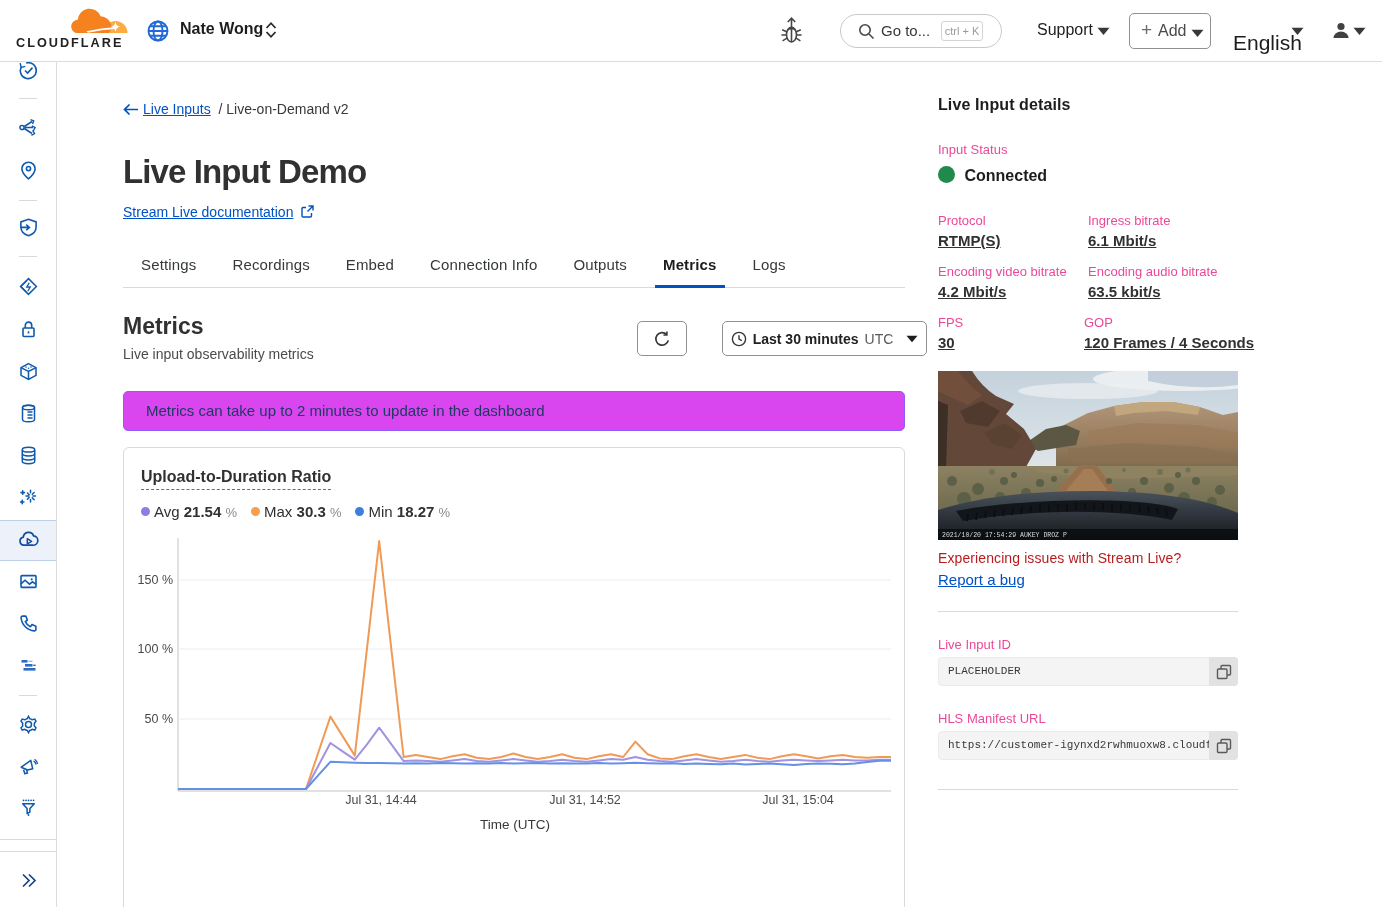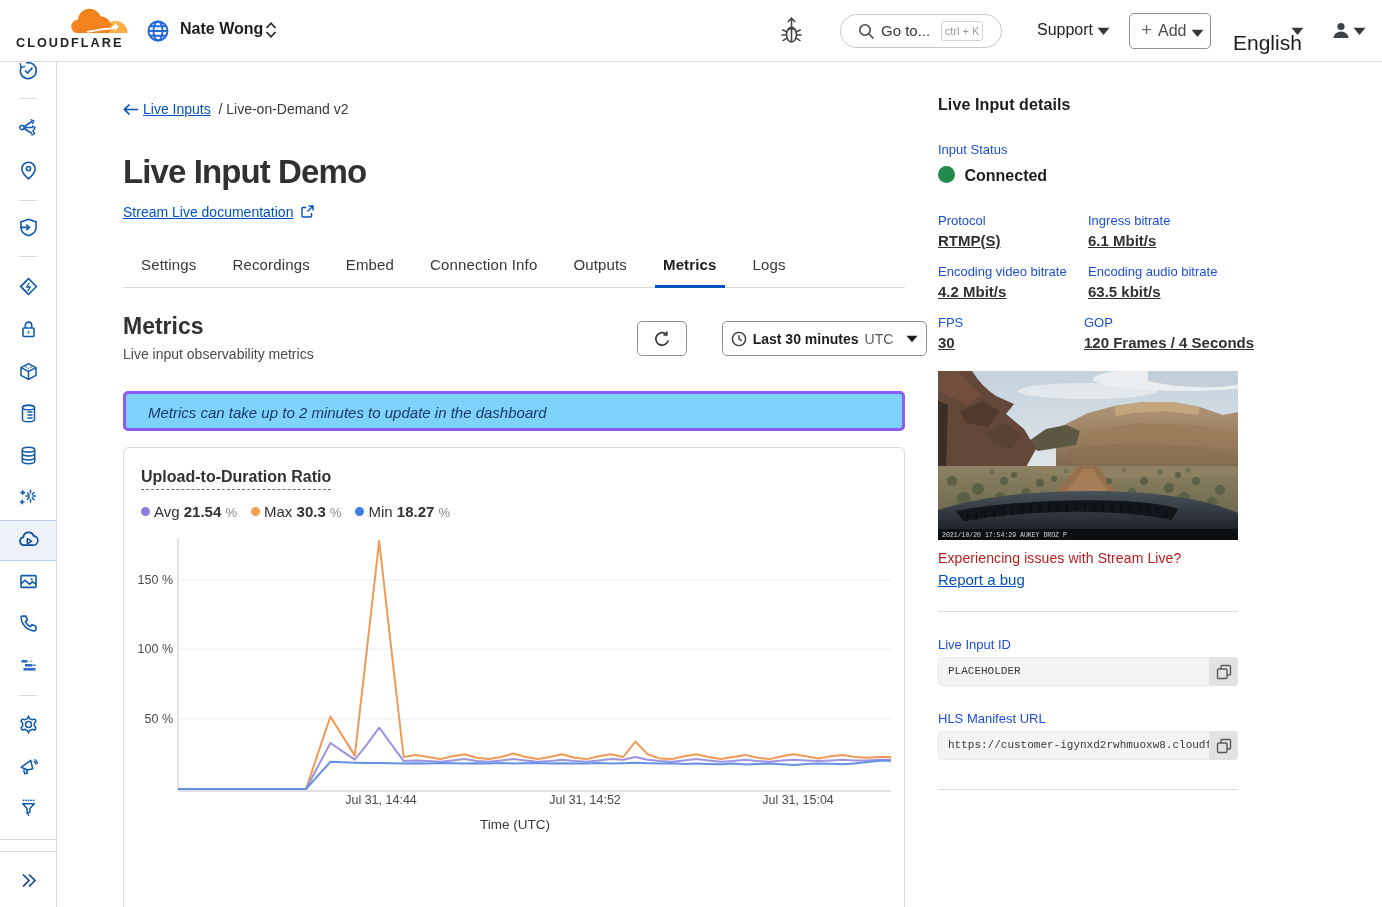--- a/index.html
+++ b/index.html
@@ -33,33 +33,33 @@
 
 .mh2 { position:absolute; top:251px; left:0; font-size:23px; color:#313131; font-weight:bold; }
 .msub { position:absolute; top:284px; left:0; font-size:14px; color:#4a4a4a; }
 .btn { position:absolute; top:259px; height:35px; background:#fff; border:1px solid #919191; border-radius:5px; display:flex; align-items:center; justify-content:center; }
 #btn-refresh { left:514px; width:50px; }
 #btn-range { left:577px; width:205px; font-size:14px; gap:6px;margin-left:22px; }
 #btn-range b { color:#222; }
 #btn-range .utc { color:#595959; }
 
 
-.banner { position:absolute; top:329px; left:0; width:782px; height:40px; background:#7dd3fc; border:3px solid #8b5cf6; border-radius:5px; font-size:15px; color:#1e3a63; line-height:38px; padding-left:22px;font-style:italic; }
+.banner { position:absolute; top:329px; left:0; width:782px; height:40px; background:#d946ef; border:1px solid #8b5cf6; border-radius:5px; font-size:15px; color:#1e3a63; line-height:38px; padding-left:22px; }
 
 
 .card { position:absolute; top:385px; left:0; width:782px; height:494px; border:1px solid #d9d9d9; border-radius:6px; background:#fff; }
 .ctitle { position:absolute; top:20px; left:17px; font-size:16px; font-weight:bold; color:#313131; border-bottom:1px dashed #6b6b6b; padding-bottom:3px; }
 .legend { position:absolute; top:55px; left:17px; font-size:15px; color:#313131; display:flex; gap:14px; align-items:center; }
 .legend .dot { display:inline-block; width:9px; height:9px; border-radius:50%; margin-right:4px; vertical-align:1px; }
 .legend .pct { color:#8a8a8a; font-size:13px; }
 
 
 #right { position:absolute; left:938px; top:62px; width:300px; }
 #right .h { font-size:16px; font-weight:bold; color:#1d1d1d; position:absolute; top:34px; letter-spacing:0.1px; }
-.lbl { font-size:13px; color:#1d4ed8; }
+.lbl { font-size:13px; color:#ec4899; }
 .val { font-size:15px; font-weight:bold; color:#313131; }
 #conn { position:absolute; top:80px; }
 #grid2 { position:absolute; top:149px; width:300px; }
 #grid2 .row { display:flex; margin-bottom:13px; }
 #grid2 .cell { width:154px; white-space:nowrap; }
 #grid2 .cell .val { margin-top:3px; display:block;text-decoration:underline; }
 #vid { position:absolute; top:309px; width:300px; height:169px; }
 .exp { position:absolute; top:488px; font-size:14px; color:#b91c1c; letter-spacing:0.1px; }
 .bug { position:absolute; top:509px; font-size:15px; }
 .hr1 { position:absolute; top:549px; width:300px; height:1px; background:#d9d9d9; }

